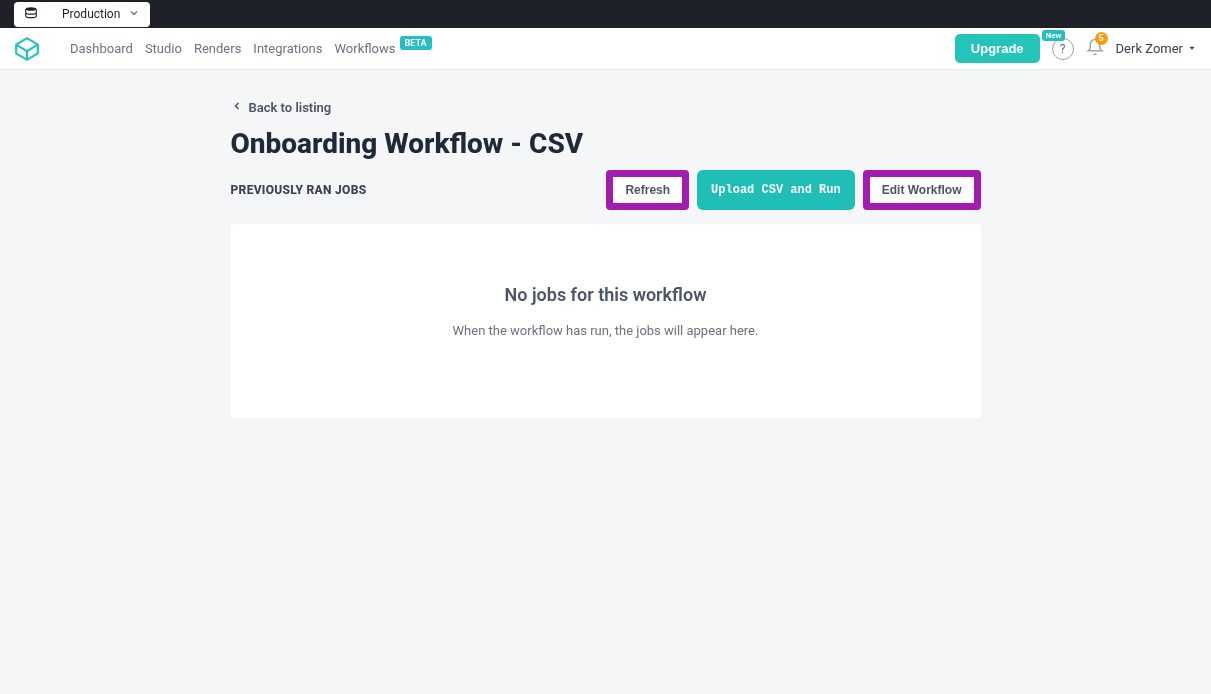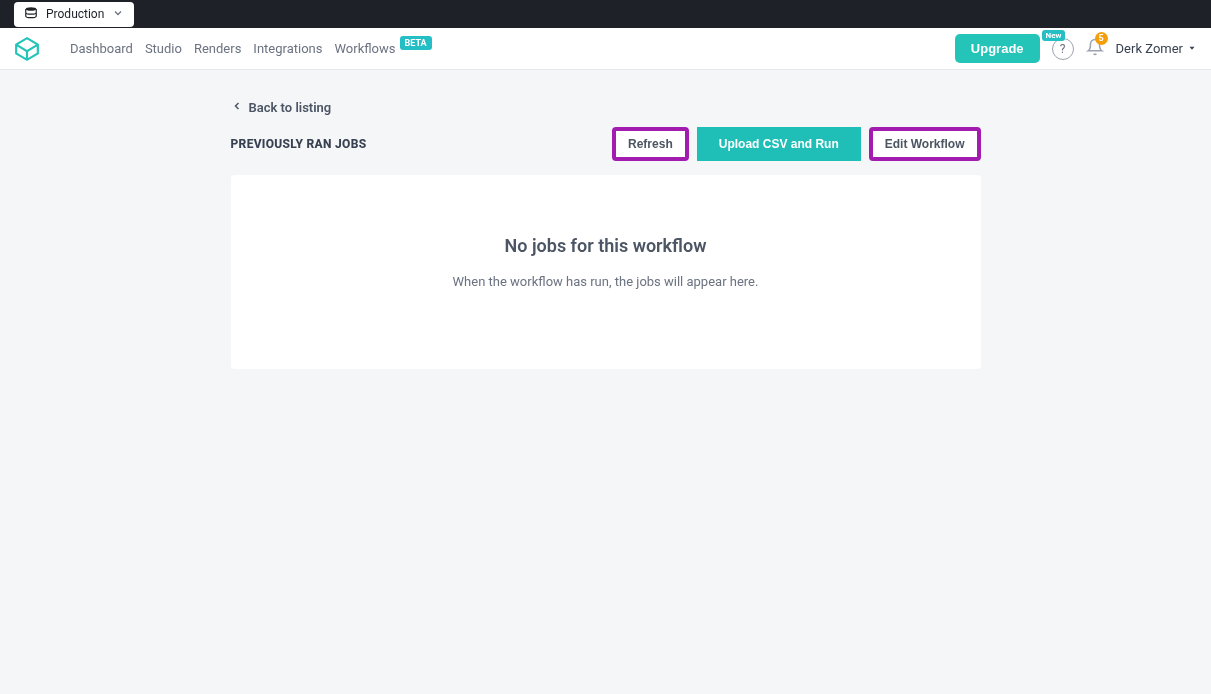--- a/index.html
+++ b/index.html
@@ -50,21 +50,21 @@
       gap: 8px;
       font-size: 12px;
       color: #1e2228;
       cursor: pointer;
       min-width: 120px;
       justify-content: space-between;
     }
     .env-left {
       display: flex;
       align-items: center;
-      gap: 8px;
+      gap: 24px;
     }
     
     .navbar {
       background: #ffffff;
       height: 42px;
       border-bottom: 1px solid #e5e7eb;
       display: flex;
       align-items: center;
       justify-content: space-between;
       padding: 0 14px;
@@ -219,37 +219,38 @@
       font-weight: 800;
       color: #374151;
       letter-spacing: 0.3px;
     }
     .jobs-actions {
       display: flex;
       gap: 8px;
     }
     .btn-outline {
       background: #ffffff;
-      border: 4px solid #a21caf;
+      border: 7px solid #a21caf;
       color: #4b5563;
       padding: 6px 12px;
       border-radius: 4px;
       font-size: 12px;
       font-weight: 600;
       cursor: pointer;
     }
     .btn-primary {
       background: #1fbfb8;
       border: none;
       color: #ffffff;
-      padding: 7px 22px;
-      border-radius: 0;
-      font-size: 12px;
-      font-weight: 700;
-      cursor: pointer;
+      padding: 7px 14px;
+      border-radius: 6px;
+      font-size: 12px;
+      font-weight: 700;
+      cursor: pointer;
+      font-family: Liberation Mono, monospace;
     }
     .empty-panel {
       background: #ffffff;
       border-radius: 4px;
       padding: 60px 20px 80px;
       text-align: center;
     }
     .empty-title {
       font-size: 18px;
       font-weight: 600;
@@ -336,20 +337,21 @@
   <div class="content-inner">
     <div class="back-link">
       <span>
         <svg width="12" height="12" viewBox="0 0 24 24" fill="none" stroke="#4b5563" stroke-width="3">
             <polyline points="15 18 9 12 15 6"></polyline>
           </svg>
       </span>
       <span>Back to listing</span>
     </div>
 
+    <h1 class="page-title">Onboarding Workflow - CSV</h1>
 
 
     <div class="jobs-header">
       <div class="jobs-heading">PREVIOUSLY RAN JOBS</div>
       <div class="jobs-actions">
         <button class="btn-outline">Refresh</button>
         <button class="btn-primary">Upload CSV and Run</button>
         <button class="btn-outline">Edit Workflow</button>
       </div>
     </div>

